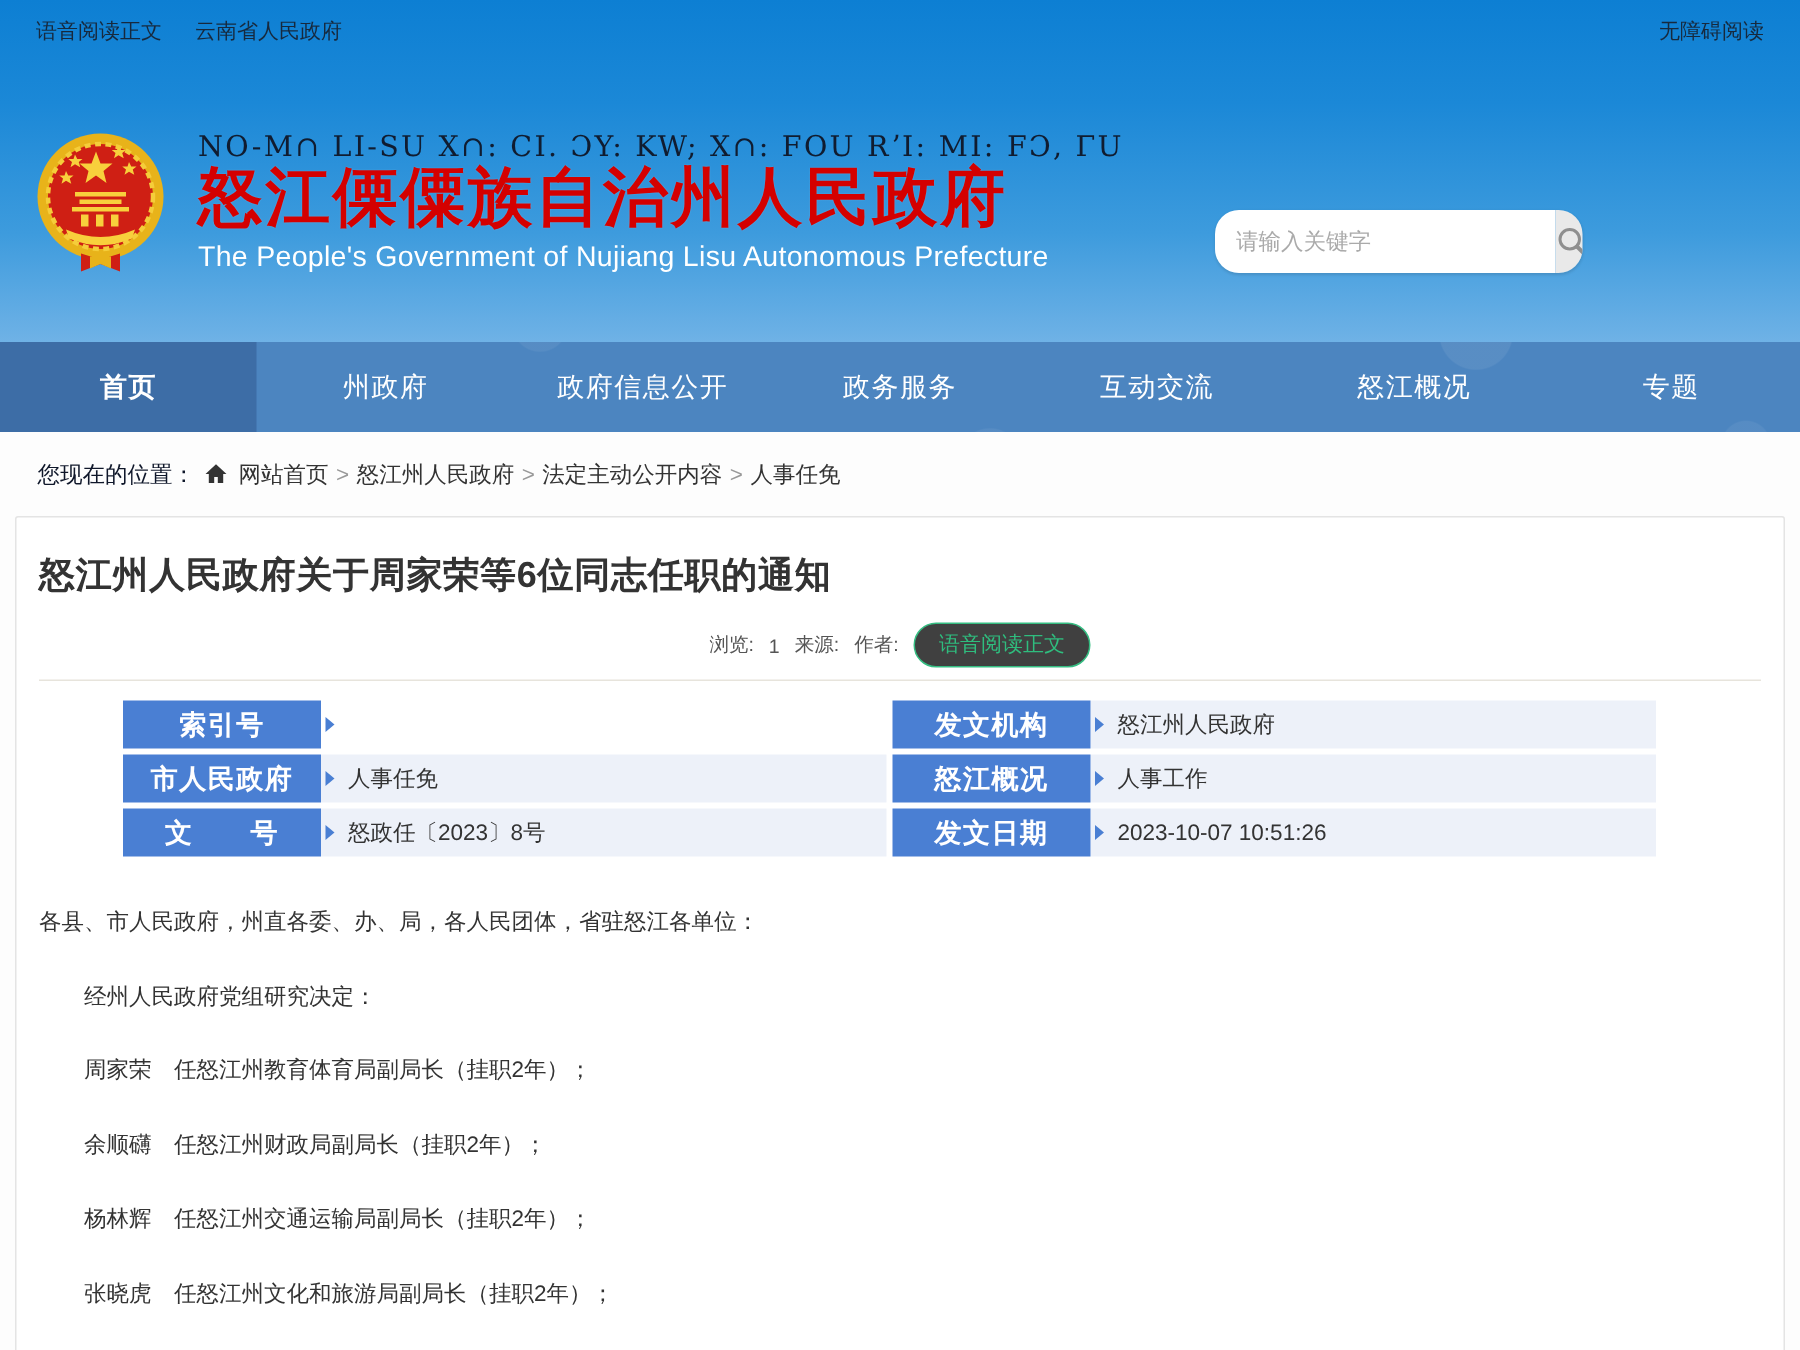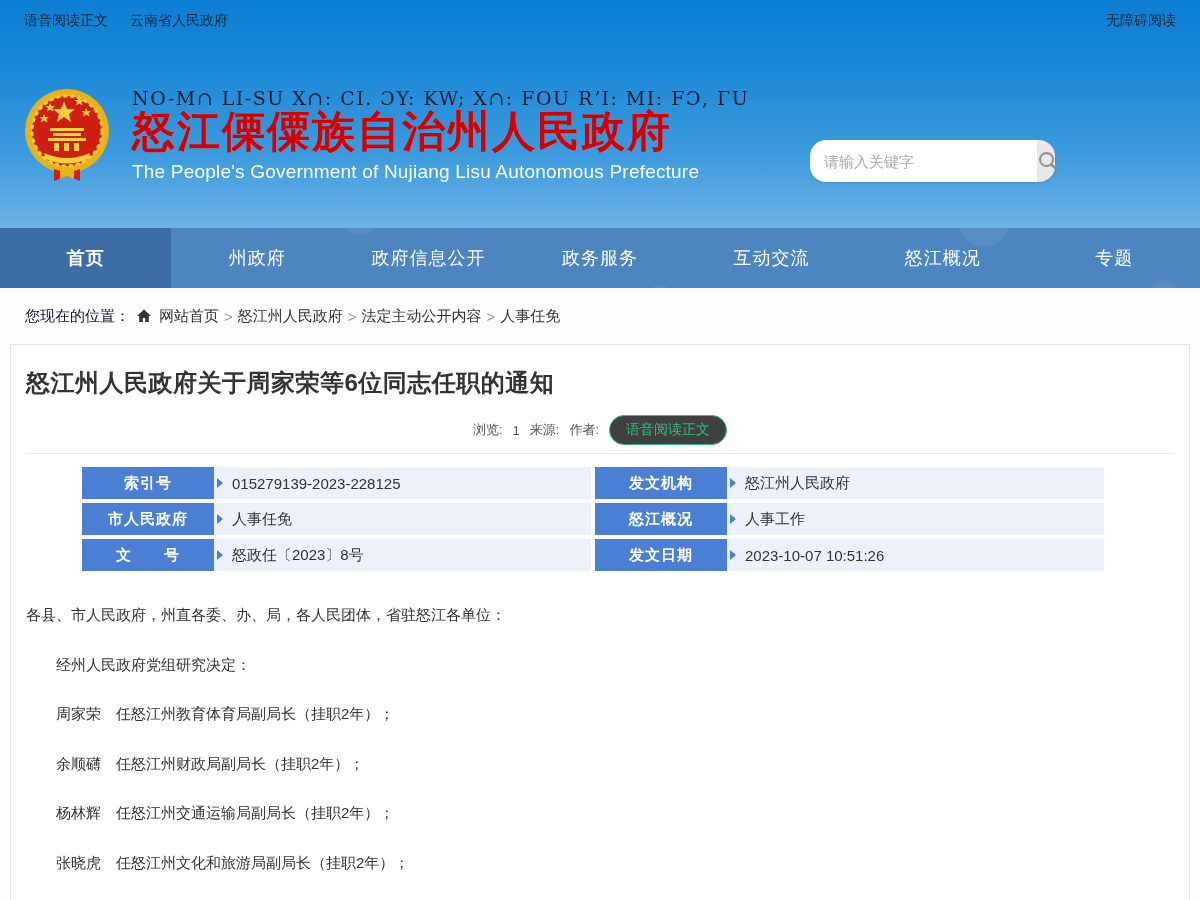--- a/index.html
+++ b/index.html
@@ -91,21 +91,21 @@
     font-size:14px; padding:5px 16px; cursor:pointer;
   }
 
   .info-table {
     display:grid; grid-template-columns:1fr 1fr; column-gap:4px; row-gap:4px;
     margin:13px 70px 0 56px;
   }
   .info-row { display:flex; height:32px; }
   .info-label {
     position:relative; width:132px; flex:0 0 auto; background:#4a7fd3; color:#fff;
-    font-size:15px; font-weight:bold; display:flex; align-items:center; justify-content:center;
+    font-size:18px; font-weight:bold; display:flex; align-items:center; justify-content:center;
     letter-spacing:1px;
   }
   .info-label .arrow {
     position:absolute; right:-9px; top:50%; transform:translateY(-50%);
     width:0; height:0; border:5px solid transparent; border-left:6px solid #4a7fd3; border-right:0;
   }
   .info-value {
     flex:1; background:#edf1f9; display:flex; align-items:center;
     padding-left:18px; font-size:15px; color:#333;
   }
@@ -202,21 +202,20 @@
     <span class="meta-item">作者:</span>
     <button class="tts-btn">语音阅读正文</button>
   </div>
 
   <div class="info-table">
     <div class="info-row">
       <div class="info-label">
         <span>索引号</span>
         <span class="arrow"></span>
       </div>
-      <div class="info-value">015279139-2023-228125</div>
     </div>
     <div class="info-row">
       <div class="info-label">
         <span>发文机构</span>
         <span class="arrow"></span>
       </div>
       <div class="info-value">怒江州人民政府</div>
     </div>
     <div class="info-row">
       <div class="info-label">

